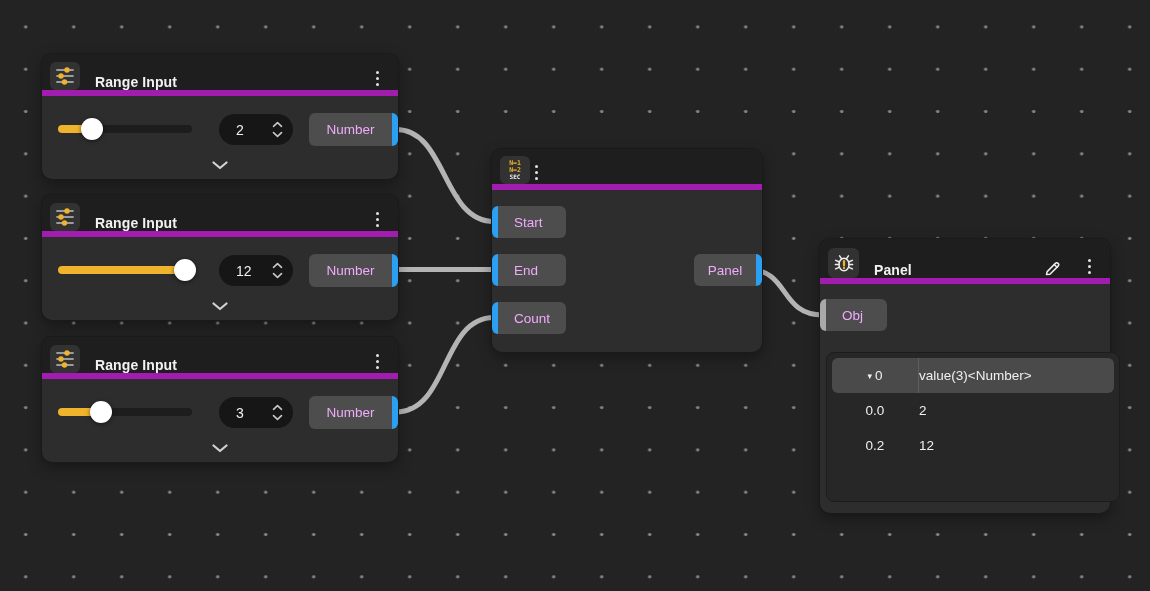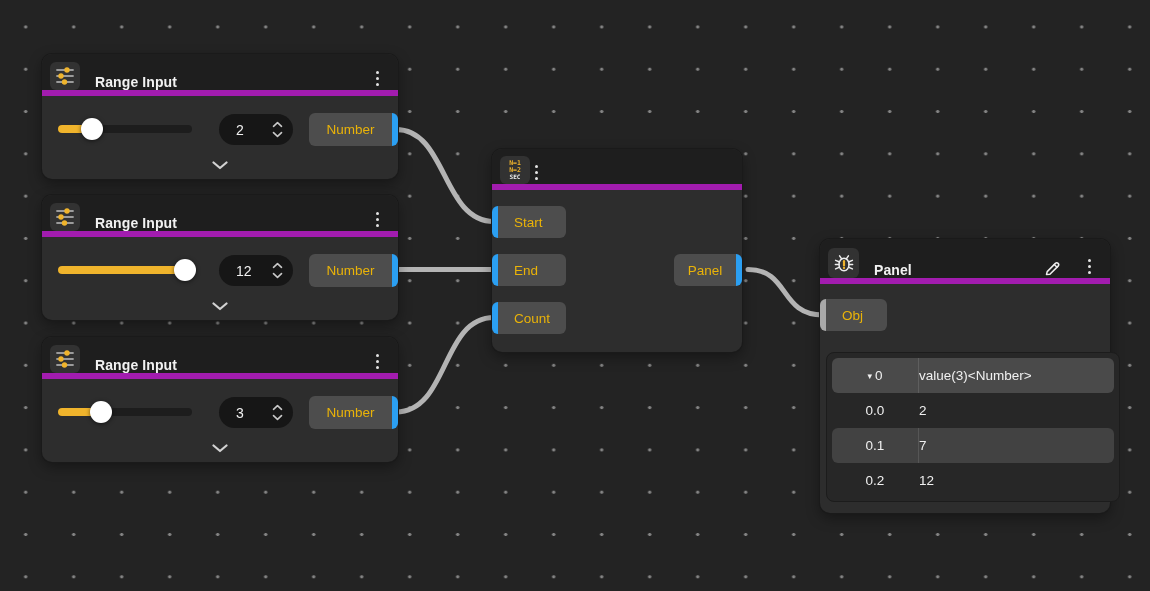--- a/index.html
+++ b/index.html
@@ -34,27 +34,27 @@
   .track{position:absolute;top:7px;left:0;width:100%;height:8px;border-radius:4px;background:#1d1d1d}
   .fill{height:100%;width:var(--p,25%);background:var(--yellow);border-radius:4px}
   .thumb{position:absolute;top:0;left:calc(var(--p,25%) - 11px);width:22px;height:22px;
     background:#fff;border-radius:50%;box-shadow:0 1px 4px rgba(0,0,0,.55)}
   .pill{position:absolute;left:177px;top:60px;width:74px;height:31px;background:var(--pill);
     border-radius:16px;display:flex;align-items:center;color:#f0f0f0;font-size:14px}
   .pval{padding-left:17px;flex:1}
   .spin{display:flex;flex-direction:column;gap:3px;padding-right:10px}
   .spin span{display:flex;cursor:pointer}
 
-  .port{position:absolute;background:var(--port);color:#eab308;font-size:13.5px;
+  .port{position:absolute;background:var(--port);color:#f0abfc;font-size:13.5px;
     display:flex;align-items:center;border-radius:6px;height:33px;cursor:pointer}
   .out-num{right:0;top:59px;width:89px;justify-content:center;border-right:6px solid var(--blue)}
   .expander{position:absolute;bottom:3px;left:50%;transform:translateX(-50%);padding:2px 6px;cursor:pointer}
 
   
-  .listseq{left:492px;top:149px;width:250px;height:203px}
+  .listseq{left:492px;top:149px;width:270px;height:203px}
   .listseq .nheader{height:41px}
   .in-port{left:0;width:74px;border-left:6px solid var(--blue);padding-left:16px;height:32px}
   .out-list{right:0;top:105px;width:68px;height:32px;justify-content:center;border-right:6px solid var(--blue)}
   .sec-icon{font-family:"DejaVu Sans Mono",monospace;line-height:1}
   .sec-y{font-size:6.5px;font-weight:700;color:var(--yellow)}
   .sec-w{font-size:6px;font-weight:700;color:#eee;margin-top:1px}
 
   
   .panel{left:820px;top:239px;width:290px;height:274px}
   .panel .nheader{height:45px}
@@ -310,24 +310,20 @@
         <div class="c1">
           <span class="tri">▾</span>
           <span>0</span>
         </div>
         <div class="c2">value(3)&lt;Number&gt;</div>
       </div>
       <div class="prow">
         <div class="c1">0.0</div>
         <div class="c2">2</div>
       </div>
-      <div class="prow hl">
-        <div class="c1">0.1</div>
-        <div class="c2">7</div>
-      </div>
       <div class="prow">
         <div class="c1">0.2</div>
         <div class="c2">12</div>
       </div>
     </div>
   </div>
 
 </div>
 
 </body></html>

